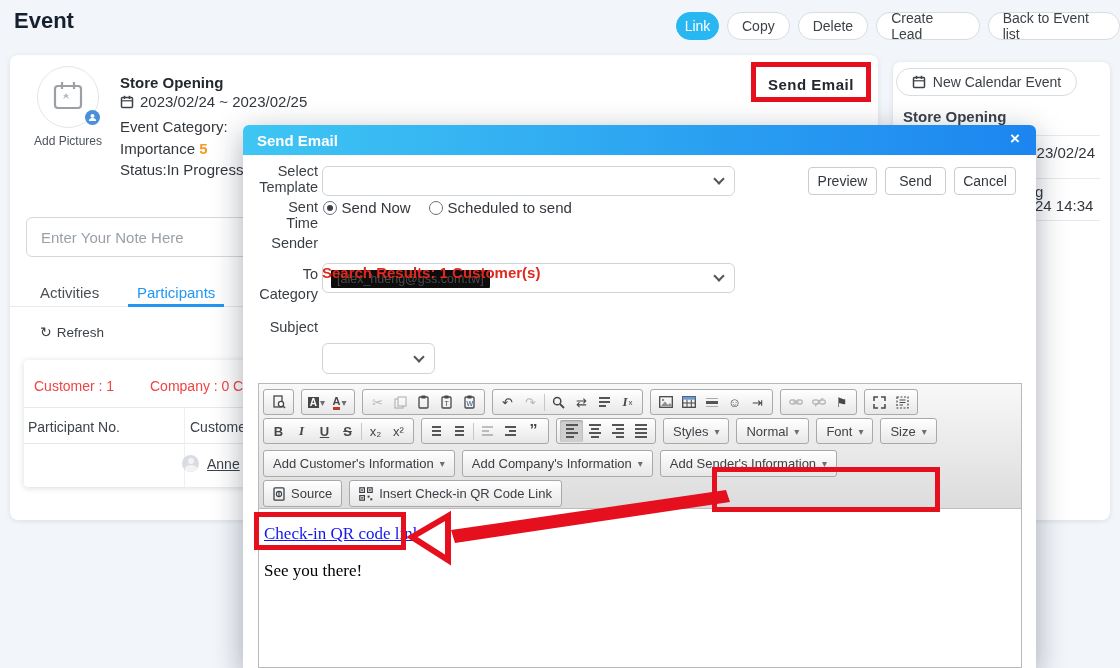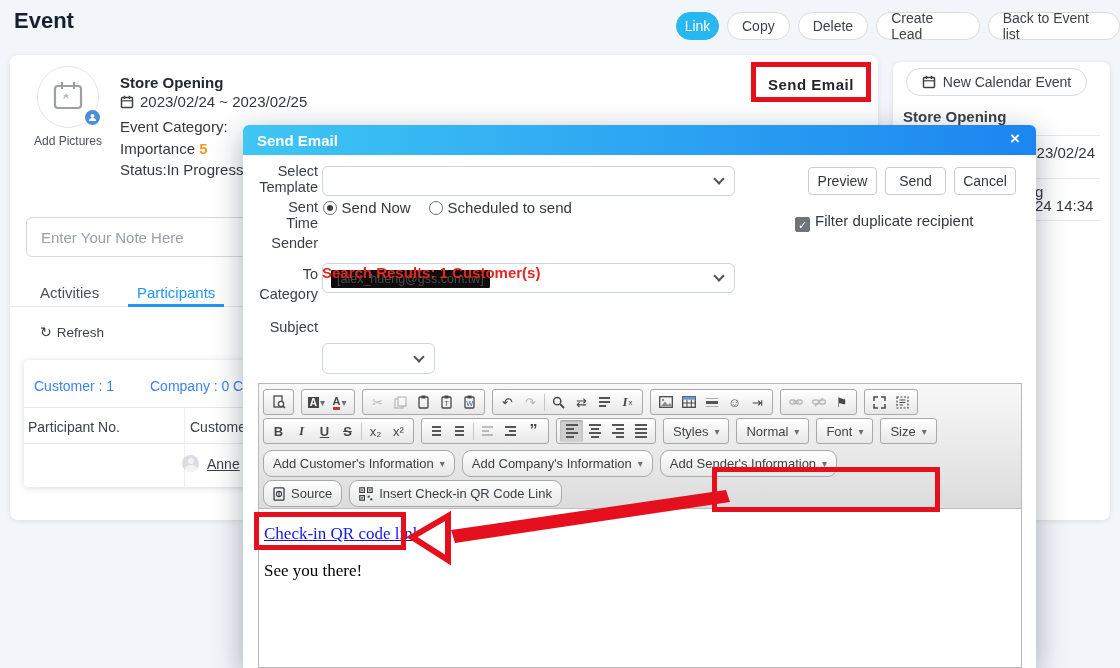--- a/index.html
+++ b/index.html
@@ -28,21 +28,21 @@
   .note-input { left:26px; top:217px; width:826px; height:40px; border:1px solid #d4d8de; border-radius:6px;
                 font-size:15px; color:#333; padding:0 14px; outline:none; }
   .note-input::placeholder { color:#9aa0a8; }
   .tab { font-size:15px; color:#4a5056; }
   .tab.active { color:#2196f3; }
   .tab-underline { left:128px; top:304px; width:96px; height:3px; background:#2196f3; }
   .tab-divider { left:10px; top:306px; width:868px; border-bottom:1px solid #e6e9ed; }
   .refresh { font-size:13.5px; color:#3c4248; display:flex; gap:5px; align-items:center; }
   .table-card { left:24px; top:360px; width:600px; height:127px; background:#fff; border-radius:4px;
                 box-shadow:0 1px 6px rgba(20,30,50,.16); }
-  .summary { font-size:14px; color:#3b82f6; }
+  .summary { font-size:14px; color:#ef4444; }
   .tdiv { position:absolute; left:0; width:600px; border-bottom:1px solid #e6e9ed; }
   .vdiv { position:absolute; left:160px; top:47px; height:80px; border-left:1px solid #edeff2; }
   .th { font-size:14px; color:#3c4248; }
   .person-avatar { width:17px; height:17px; border-radius:50%; background:#d9dce1; position:relative; overflow:hidden; }
   .person-avatar::before { content:""; position:absolute; left:5.5px; top:3px; width:6px; height:6px; border-radius:50%; background:#f2f3f5; }
   .person-avatar::after { content:""; position:absolute; left:2.5px; top:10px; width:12px; height:8px; border-radius:50%; background:#f2f3f5; }
   .link-name { font-size:14px; color:#3c4248; text-decoration:underline; }
   
   .side-heading { font-size:15px; font-weight:700; color:#3c434c; }
   .srow { position:absolute; left:10px; width:197px; border-bottom:1px solid #e6e9ed; }
@@ -76,21 +76,21 @@
                 border-bottom:1px solid #bdbdbd; }
   .trow { position:absolute; left:4px; display:flex; gap:7px; }
   .grp { border:1px solid #a9a9a9; border-radius:3px; background:linear-gradient(#ffffff,#e7e7e7);
          display:flex; align-items:center; height:26px; padding:0 3px; }
   .tbi { min-width:23px; text-align:center; font-size:13px; color:#474747; display:flex; align-items:center; justify-content:center; gap:1px; }
   .tbi.dis { opacity:.35; }
   .tbi.pressed { background:#cfcfcf; border-radius:2px; box-shadow:inset 0 1px 2px rgba(0,0,0,.25); height:22px; }
   .tsep { width:1px; height:17px; background:#c6c6c6; margin:0 2px; }
   .ddtext { font-size:13px; color:#3f444a; padding:0 6px; display:flex; align-items:center; gap:6px; }
   .caret { font-size:10px; color:#6a6f75; }
-  .tbtn { border:1px solid #a9a9a9; border-radius:9px; background:linear-gradient(#ffffff,#e7e7e7); height:27px;
+  .tbtn { border:1px solid #a9a9a9; border-radius:3px; background:linear-gradient(#ffffff,#e7e7e7); height:27px;
           display:flex; align-items:center; padding:0 9px; font-size:13px; color:#3b4046; gap:6px; white-space:nowrap; }
   .bars { display:flex; flex-direction:column; gap:2px; }
   .bars i { display:block; height:2px; background:#555; }
   .ed-content { position:absolute; left:0; top:126px; right:0; bottom:0; background:#fff;
                 font-family:"Liberation Serif", serif; font-size:17px; color:#000; }
   .ed-link { color:#1317ee; text-decoration:underline; }
   
   .ann { border:5px solid #e60f1e; background:transparent; pointer-events:none; }
   sub2 { font-size:9px; }
 </style>
@@ -167,21 +167,21 @@
     <span class="abs th" style="left:166px;top:59px;">Customer N</span>
     <div class="tdiv" style="top:83px;"></div>
     <div class="vdiv"></div>
     <div class="abs" style="left:158px;top:95px;display:flex;align-items:flex-end;gap:8px;">
       <span class="person-avatar"></span>
       <span class="link-name">Anne</span>
     </div>
   </div>
 
   <div class="abs card side-card">
-    <div class="pill" style="position:absolute;left:13px;top:6px;width:181px;gap:7px;">
+    <div class="pill" style="position:absolute;left:3px;top:6px;width:181px;gap:7px;">
       <svg width="14" height="14" viewBox="0 0 14 14">
         <rect x="1.5" y="2.5" width="11" height="10" rx="1" fill="none" stroke="#3c4248" stroke-width="1.5"></rect>
         <line x1="4.5" y1="0.8" x2="4.5" y2="4" stroke="#3c4248" stroke-width="1.5"></line>
         <line x1="9.5" y1="0.8" x2="9.5" y2="4" stroke="#3c4248" stroke-width="1.5"></line>
         <line x1="1.5" y1="5.8" x2="12.5" y2="5.8" stroke="#3c4248" stroke-width="1.2"></line>
       </svg>
       <span>New Calendar Event</span>
     </div>
     <div class="abs side-heading" style="left:10px;top:46px;">Store Opening</div>
     <div class="srow" style="top:73px;"></div>
@@ -213,23 +213,20 @@
       <div>Sent</div>
         <div>Time</div>
     </div>
     <div class="abs" style="left:80px;top:74px;">
       <span class="radio sel"></span>
       <span class="rlabel">Send Now</span>
       <span class="radio" style="margin-left:14px;"></span>
       <span class="rlabel">Scheduled to send</span>
     </div>
 
-    <div class="abs cblock" style="left:552px;top:86px;width:218px;">
-      <span class="cbx on">✓</span><span>Filter duplicate recipient</span>
-    </div>
 
     <div class="abs flabel" style="left:0px;top:110px;width:75px;">Sender</div>
     <div class="abs msel" style="left:79px;top:108px;width:413px;height:30px;">
       <span class="redact" style="position:absolute;left:8px;top:6px;max-width:300px;">[alex_hueng@gss.com.tw]</span>
       <span class="chev"></span>
     </div>
 
     <div class="abs flabel" style="left:0px;top:141px;width:75px;">To</div>
     <div class="abs red-text" style="left:79px;top:139px;">Search Results: 1 Customer(s)</div>
 

